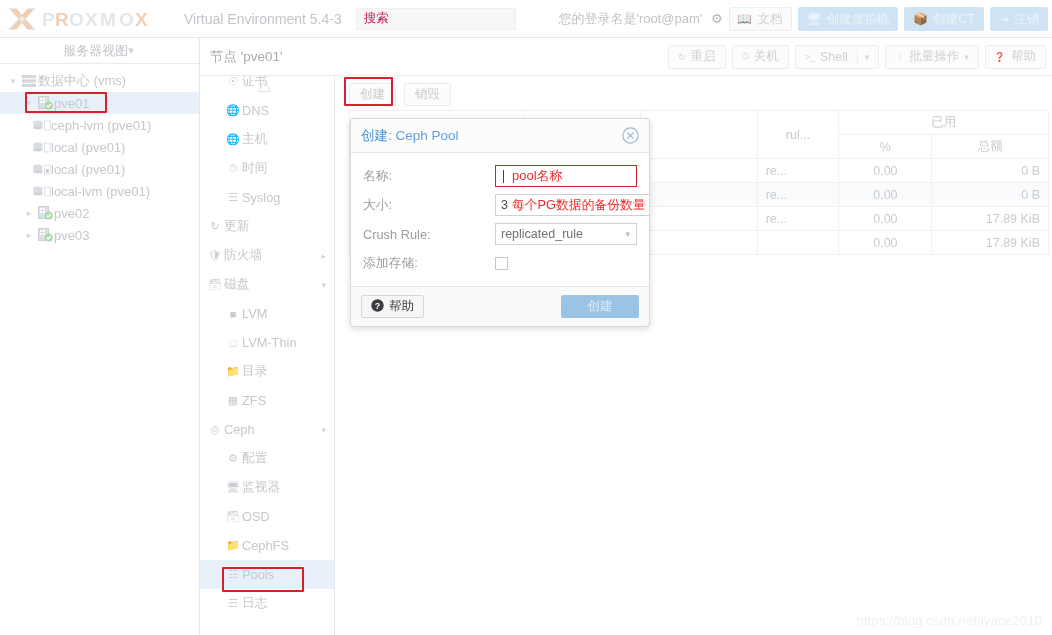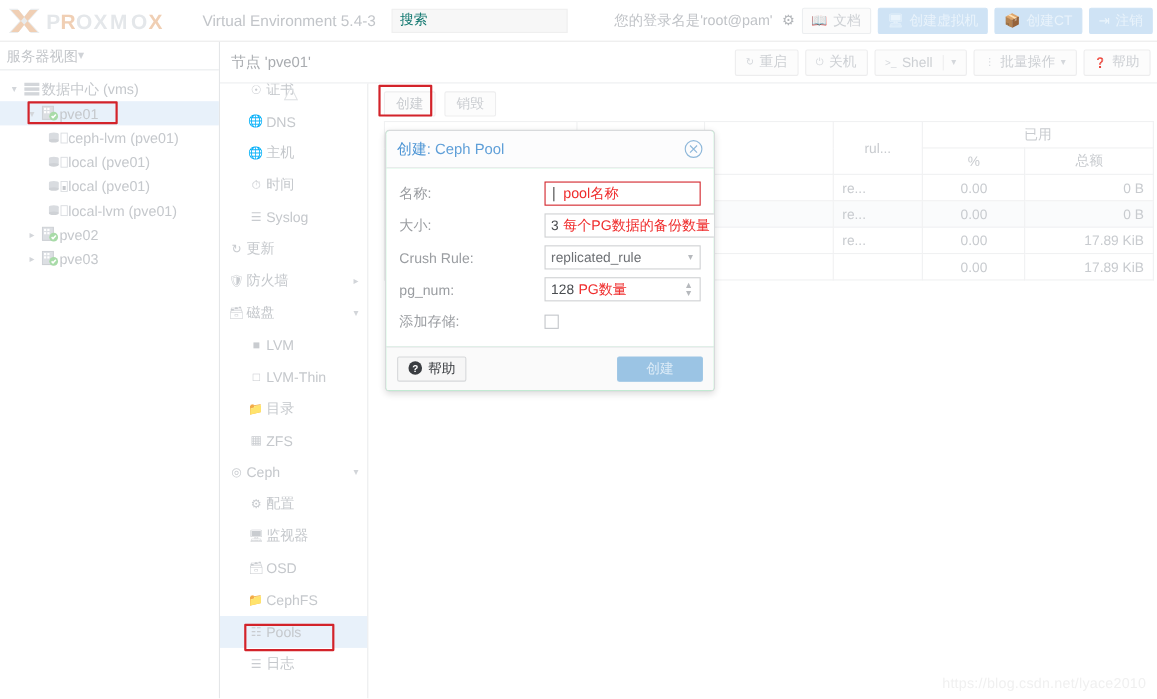--- a/index.html
+++ b/index.html
@@ -22,21 +22,21 @@
   }
   .logo { display: flex; align-items: center; margin-left: 6px; }
   .logo svg { display: block; }
   .ve-title {
     margin-left: 10px; font-size: 14px; color: #c2c5c9; white-space: nowrap;
   }
   .search-box {
     margin-left: 14px; width: 160px; height: 22px;
     background: #f7f7f7; border: 1px solid #efefef;
     display: flex; align-items: center; padding-left: 7px;
-    font-size: 12.5px; color: #0f766e;
+    font-size: 12.5px; color: #be185d;
   }
   .topright {
     position: absolute; right: 4px; top: 0; height: 38px;
     display: flex; align-items: center; gap: 6px;
   }
   .login-name { font-size: 13px; color: #c0c3c7; white-space: nowrap; }
   .gear-ic { margin-left: 5px; color: #b2b5b9; font-size: 13px; }
   .tbtn {
     height: 24px; display: flex; align-items: center; gap: 5px;
     padding: 0 8px; font-size: 12.5px; border-radius: 2px;
@@ -46,38 +46,38 @@
   .tbtn.blue { background: #cfe3f5; border-color: #cfe3f5; color: #e9f3fb; }
   .tbtn.blue .ic { color: #eaf4fc; }
   .tbtn .ic { font-size: 12px; color: #c9ccd0; }
 
   
   .sidebar {
     position: absolute; left: 0; top: 38px; width: 200px; height: 597px;
     background: #fff; border-right: 1px solid #e4e6e8;
   }
   .sb-head {
-    height: 26px; display: flex; align-items: center; justify-content: flex-start;
+    height: 26px; display: flex; align-items: center; justify-content: center;
     padding: 0 8px 0 6px; font-size: 13px; color: #c3c6ca;
     border-bottom: 1px solid #e9ebed;
   }
   .sb-head .chev { color: #d0d3d7; font-size: 11px; }
   .tree { padding-top: 6px; }
   .tnode {
     position: relative; height: 22px; display: flex; align-items: center;
     font-size: 13px; color: #c5c8cc; white-space: nowrap;
   }
   .tnode.sel { background: #e8f1fa; }
   .tnode .arrow {
     width: 14px; text-align: center; font-size: 9px; color: #d3d6da; flex: none;
   }
   .tnode .ticon { width: 18px; flex: none; display: flex; align-items: center; justify-content: center; }
   .lvl0 { padding-left: 6px; }
   .lvl1 { padding-left: 22px; }
-  .lvl2 { padding-left: 44px; }
+  .lvl2 { padding-left: 33px; }
   .hl-box {
     position: absolute; border: 2px solid #d3232a; border-radius: 1px;
     pointer-events: none;
   }
 
   
   .content { position: absolute; left: 200px; top: 38px; width: 852px; height: 597px; background:#fff; }
   .chead {
     height: 38px; border-bottom: 1px solid #e8eaec;
     display: flex; align-items: center; padding: 0 6px 0 10px;
@@ -596,30 +596,20 @@
       <div class="frow">
         <div class="flabel">Crush Rule:</div>
         <div class="fctl">
           <div class="inp">
             <span>replicated_rule</span>
             <span class="ddarrow">▾</span>
           </div>
         </div>
       </div>
 
-      <div class="frow">
-        <div class="flabel">pg_num:</div>
-        <div class="fctl">
-          <div class="inp">
-            <span class="numval">128</span>
-            <span class="annot">PG数量</span>
-            <span class="spin">▲<br>▼</span>
-          </div>
-        </div>
-      </div>
 
       <div class="frow" style="margin-bottom:2px;">
         <div class="flabel">添加存储:</div>
         <div class="fctl">
           <div class="cbox"></div>
         </div>
       </div>
     </div>
 
     <div class="mfoot">

